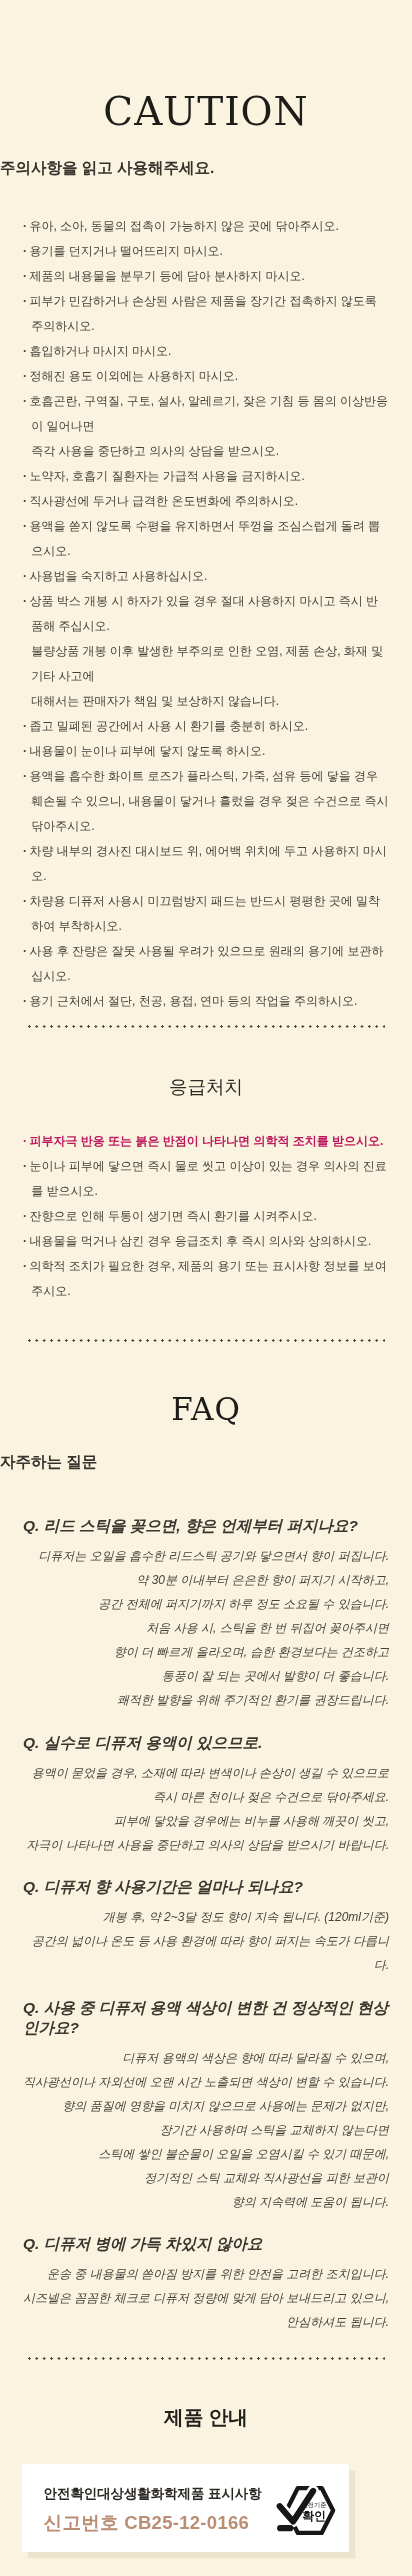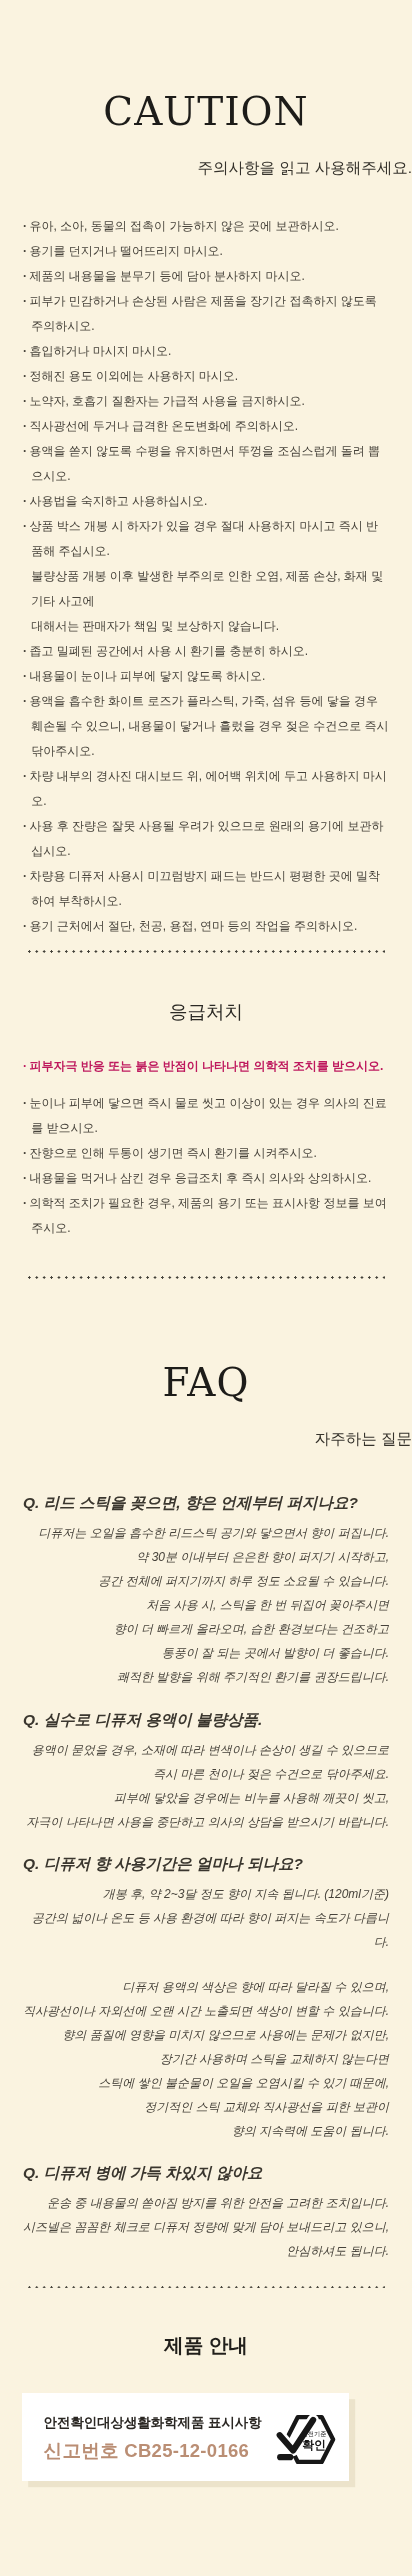--- a/index.html
+++ b/index.html
@@ -21,27 +21,27 @@
   
   .serif-title{
     font-family:"DejaVu Serif","Liberation Serif",serif;
     font-weight:400;
     color:#1d1c19;
     text-align:center;
     letter-spacing:1px;
     line-height:1;
   }
   .caution-title{font-size:39px;}
-  .faq-title{font-size:39px;margin-top:84px;}
+  .faq-title{font-size:31px;margin-top:52px;}
 
   
   .sub-heading{
-    text-align:right;
+    text-align:left;
     font-size:15.5px;
-    font-weight:400;
+    font-weight:700;
     color:#35322b;
     margin-top:27px;
     line-height:20.6px;
   }
   .section-heading{
     text-align:center;
     font-size:18.5px;
     font-weight:500;
     color:#2b2924;
     margin-top:49px;
@@ -143,32 +143,34 @@
 <body>
 
 <div class="page">
 
   <section>
     <h1 class="serif-title caution-title">CAUTION</h1>
     <div class="sub-heading">주의사항을 읽고 사용해주세요.</div>
     <div class="content">
       <ul class="bullet-list">
 
-          <li>유아, 소아, 동물의 접촉이 가능하지 않은 곳에 보관하시오.</li>
+          <li>유아, 소아, 동물의 접촉이 가능하지 않은 곳에 닦아주시오.</li>
 
           <li>용기를 던지거나 떨어뜨리지 마시오.</li>
 
           <li>제품의 내용물을 분무기 등에 담아 분사하지 마시오.</li>
 
           <li>피부가 민감하거나 손상된 사람은 제품을 장기간 접촉하지 않도록 주의하시오.</li>
 
           <li>흡입하거나 마시지 마시오.</li>
 
           <li>정해진 용도 이외에는 사용하지 마시오.</li>
 
+          <li>호흡곤란, 구역질, 구토, 설사, 알레르기, 잦은 기침 등 몸의 이상반응이 일어나면
+즉각 사용을 중단하고 의사의 상담을 받으시오.</li>
 
           <li>노약자, 호흡기 질환자는 가급적 사용을 금지하시오.</li>
 
           <li>직사광선에 두거나 급격한 온도변화에 주의하시오.</li>
 
           <li>용액을 쏟지 않도록 수평을 유지하면서 뚜껑을 조심스럽게 돌려 뽑으시오.</li>
 
           <li>사용법을 숙지하고 사용하십시오.</li>
 
           <li>상품 박스 개봉 시 하자가 있을 경우 절대 사용하지 마시고 즉시 반품해 주십시오.
@@ -178,37 +180,37 @@
           <li>좁고 밀폐된 공간에서 사용 시 환기를 충분히 하시오.</li>
 
           <li>내용물이 눈이나 피부에 닿지 않도록 하시오.</li>
 
           <li>용액을 흡수한 화이트 로즈가 플라스틱, 가죽, 섬유 등에 닿을 경우
 훼손될 수 있으니, 내용물이 닿거나 흘렀을 경우 젖은 수건으로 즉시 닦아주시오.</li>
 
 
           <li>차량 내부의 경사진 대시보드 위, 에어백 위치에 두고 사용하지 마시오.</li>
 
+          <li>차량용 디퓨저 사용시 미끄럼방지 패드는 반드시 평평한 곳에 밀착하여 부착하시오.</li>
+
           <li>사용 후 잔량은 잘못 사용될 우려가 있으므로 원래의 용기에 보관하십시오.</li>
-
-          <li>차량용 디퓨저 사용시 미끄럼방지 패드는 반드시 평평한 곳에 밀착하여 부착하시오.</li>
 
           <li>용기 근처에서 절단, 천공, 용접, 연마 등의 작업을 주의하시오.</li>
         </ul>
     </div>
     <div class="dot-divider divider-1"></div>
   </section>
 
   <section>
     <h2 class="section-heading">응급처치</h2>
     <div class="content">
       <ul class="bullet-list first-aid-list">
         <li class="alert">피부자극 반응 또는 붉은 반점이 나타나면 의학적 조치를 받으시오.</li>
       </ul>
-      <ul class="bullet-list" style="margin-top:12px;">
+      <ul class="bullet-list" style="margin-top:0;">
 
           <li>눈이나 피부에 닿으면 즉시 물로 씻고 이상이 있는 경우 의사의 진료를 받으시오.</li>
 
           <li>잔향으로 인해 두통이 생기면 즉시 환기를 시켜주시오.</li>
 
           <li>내용물을 먹거나 삼킨 경우 응급조치 후 즉시 의사와 상의하시오.</li>
 
           <li>의학적 조치가 필요한 경우, 제품의 용기 또는 표시사항 정보를 보여주시오.</li>
         </ul>
     </div>
@@ -225,34 +227,35 @@
           <p class="qa-a">디퓨저는 오일을 흡수한 리드스틱 공기와 닿으면서 향이 퍼집니다.
 약 30분 이내부터 은은한 향이 퍼지기 시작하고,
 공간 전체에 퍼지기까지 하루 정도 소요될 수 있습니다.
 처음 사용 시, 스틱을 한 번 뒤집어 꽂아주시면
 향이 더 빠르게 올라오며, 습한 환경보다는 건조하고
 통풍이 잘 되는 곳에서 발향이 더 좋습니다.
 쾌적한 발향을 위해 주기적인 환기를 권장드립니다.</p>
         </div>
 
         <div class="qa-block">
-          <p class="qa-q">Q. 실수로 디퓨저 용액이 불량상품.</p>
+          <p class="qa-q">Q. 실수로 디퓨저 용액이 있으므로.</p>
           <p class="qa-a">용액이 묻었을 경우, 소재에 따라 변색이나 손상이 생길 수 있으므로
 즉시 마른 천이나 젖은 수건으로 닦아주세요.
 피부에 닿았을 경우에는 비누를 사용해 깨끗이 씻고,
 자극이 나타나면 사용을 중단하고 의사의 상담을 받으시기 바랍니다.</p>
         </div>
 
         <div class="qa-block">
           <p class="qa-q">Q. 디퓨저 향 사용기간은 얼마나 되나요?</p>
           <p class="qa-a">개봉 후, 약 2~3달 정도 향이 지속 됩니다. (120ml기준)
 공간의 넓이나 온도 등 사용 환경에 따라 향이 퍼지는 속도가 다릅니다.</p>
         </div>
 
         <div class="qa-block">
+          <p class="qa-q">Q. 사용 중 디퓨저 용액 색상이 변한 건 정상적인 현상인가요?</p>
           <p class="qa-a">디퓨저 용액의 색상은 향에 따라 달라질 수 있으며,
 직사광선이나 자외선에 오랜 시간 노출되면 색상이 변할 수 있습니다.
 향의 품질에 영향을 미치지 않으므로 사용에는 문제가 없지만,
 장기간 사용하며 스틱을 교체하지 않는다면
 스틱에 쌓인 불순물이 오일을 오염시킬 수 있기 때문에,
 정기적인 스틱 교체와 직사광선을 피한 보관이
 향의 지속력에 도움이 됩니다.</p>
         </div>
 
         <div class="qa-block">

